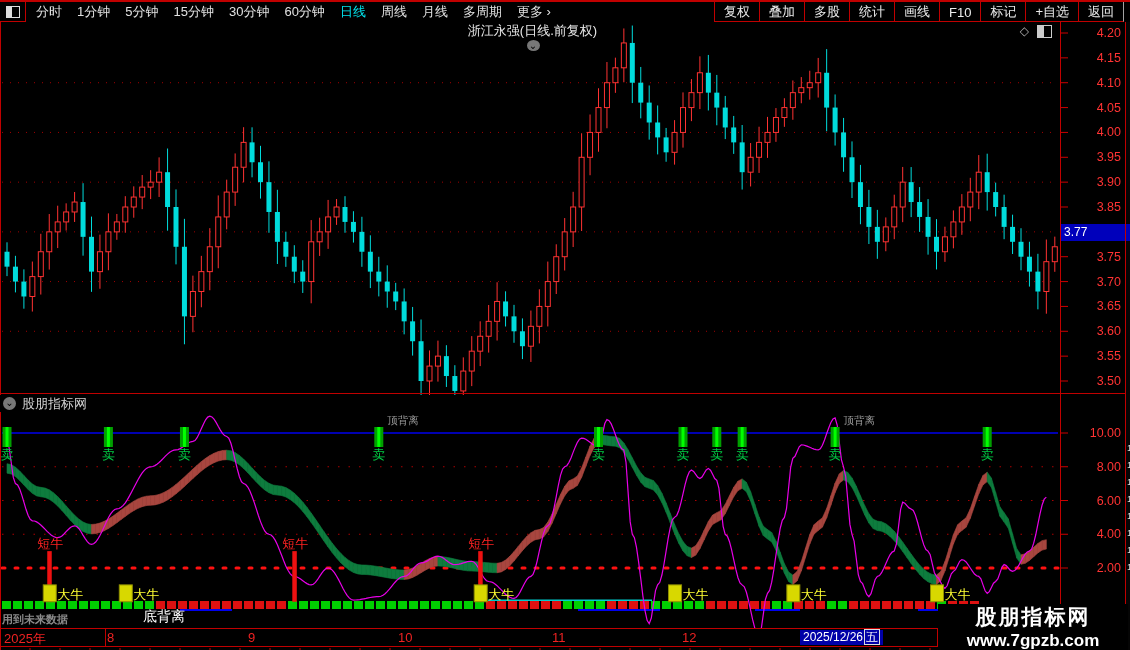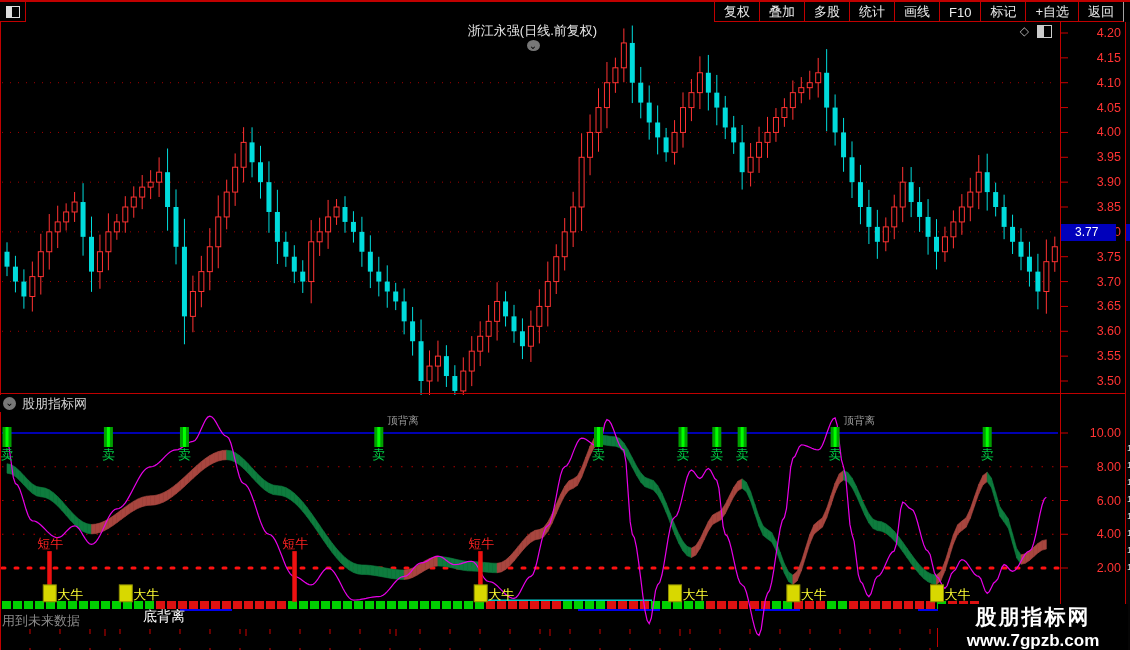--- a/index.html
+++ b/index.html
@@ -32,25 +32,25 @@
   .winicon::after{content:"";position:absolute;left:0;top:0;width:6px;height:11px;background:#ccc;}
   
   svg.overlay{position:absolute;left:0;top:0;z-index:1;pointer-events:none;}
   
   .ind-header{position:absolute;left:0;top:395px;width:1060px;height:17px;z-index:5;display:flex;
               align-items:center;gap:6px;background:#000;}
   .ind-header .chev-circle{margin-left:3px;}
   .ind-name{color:#d0d0d0;font-size:13px;}
   .ind-item{font-size:13px;white-space:nowrap;}
   
-  .price-box{position:absolute;left:1061px;top:224px;width:55px;height:17px;background:#0000bb;color:#fff;
-             font-size:12px;line-height:17px;padding-left:14px;box-sizing:border-box;z-index:5;}
+  .price-box{position:absolute;left:1061px;top:224px;width:69px;height:17px;background:#0000bb;color:#fff;
+             font-size:12px;line-height:17px;padding-left:3px;box-sizing:border-box;z-index:5;}
   
   .status-row{position:absolute;left:0;top:611px;width:935px;height:16px;z-index:3;}
-  .future-note{position:absolute;left:2px;top:1px;color:#8a8a8a;font-size:13px;}
+  .future-note{position:absolute;left:2px;top:1px;color:#8a8a8a;font-size:11px;font-weight:bold;}
   .bottom-div{position:absolute;left:143px;top:-3px;color:#fff;font-size:14px;}
   
   .xaxis{position:absolute;left:0;top:628px;width:938px;height:19px;border-top:1px solid #c00000;
          border-bottom:1px solid #c00000;box-sizing:border-box;z-index:3;background:#000;}
   .year-label{position:absolute;left:4px;top:1px;color:#ee2222;font-size:13px;}
   .year-box-line{position:absolute;left:105px;top:0;width:1px;height:17px;background:#c00000;}
   .month-label{position:absolute;top:1px;color:#ee2222;font-size:13px;}
   .date-box{position:absolute;left:800px;top:1px;width:83px;height:15px;background:#0000a8;color:#fff;
             font-size:12px;line-height:15px;text-align:center;}
   .date-box .suffix{border:1px solid #ddd;padding:0 1px;margin-left:1px;}
@@ -71,20 +71,33 @@
 <div class="window">
 
   <div class="vline" style="left:0;top:0;width:1px;height:650px;"></div>
   <div class="hline" style="left:0;top:393px;width:1130px;height:1px;"></div>
   <div class="vline" style="left:1060px;top:22px;width:1px;height:625px;"></div>
   <div class="vline" style="left:937px;top:628px;width:1px;height:19px;"></div>
 
   <div class="toolbar">
     <div class="tool-icon-box">
         <span class="icon-split"></span>
+      </div>
+    <div class="periods" id="periods">
+        <span class="p-label">分时</span>
+        <span class="p-label">1分钟</span>
+        <span class="p-label">5分钟</span>
+        <span class="p-label">15分钟</span>
+        <span class="p-label">30分钟</span>
+        <span class="p-label">60分钟</span>
+        <span class="p-label active">日线</span>
+        <span class="p-label">周线</span>
+        <span class="p-label">月线</span>
+        <span class="p-label">多周期</span>
+        <span class="p-label">更多 ›</span>
       </div>
     <div class="right-buttons" id="rightButtons">
         <span class="rbtn">复权</span>
         <span class="rbtn">叠加</span>
         <span class="rbtn">多股</span>
         <span class="rbtn">统计</span>
         <span class="rbtn">画线</span>
         <span class="rbtn">F10</span>
         <span class="rbtn">标记</span>
         <span class="rbtn">+自选</span>
@@ -868,20 +881,28 @@
     <span class="ind-name">股朋指标网</span>
   </div>
 
   <div class="price-box">3.77</div>
 
   <div class="status-row">
     <span class="future-note">用到未来数据</span>
     <span class="bottom-div">底背离</span>
   </div>
 
+  <div class="xaxis">
+    <span class="year-label">2025年</span>
+    <span class="year-box-line"></span>
+    <span id="monthLabels"><span class="month-label" style="left: 107px;">8</span><span class="month-label" style="left: 248px;">9</span><span class="month-label" style="left: 398px;">10</span><span class="month-label" style="left: 552px;">11</span><span class="month-label" style="left: 682px;">12</span></span>
+    <div class="date-box">
+      <span>2025/12/26</span><span class="suffix">五</span>
+    </div>
+  </div>
 
   <div class="watermark">
     <span class="wm1">股朋指标网</span>
     <span class="wm2">www.7gpzb.com</span>
   </div>
 
   <div class="right-strip">
     <div class="strip-blue"></div>
     <div class="strip-digits" id="stripDigits">1<br>1<br>1<br>1<br>1<br>1<br>1<br>1</div>
   </div>

